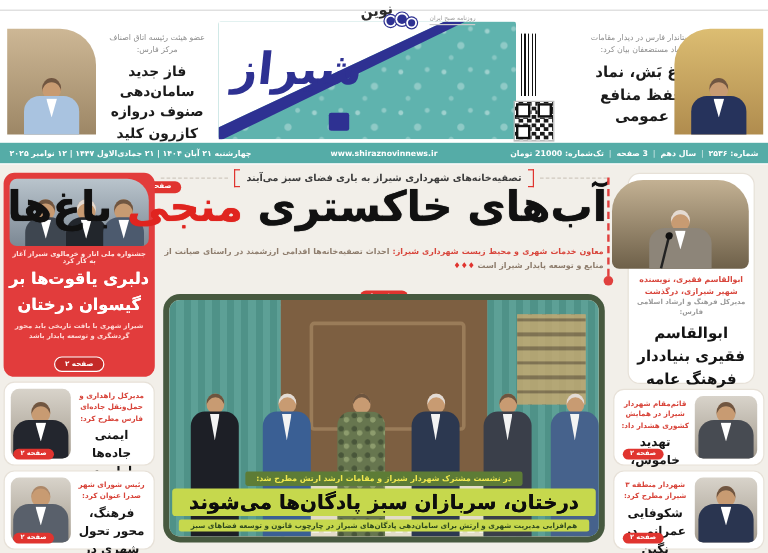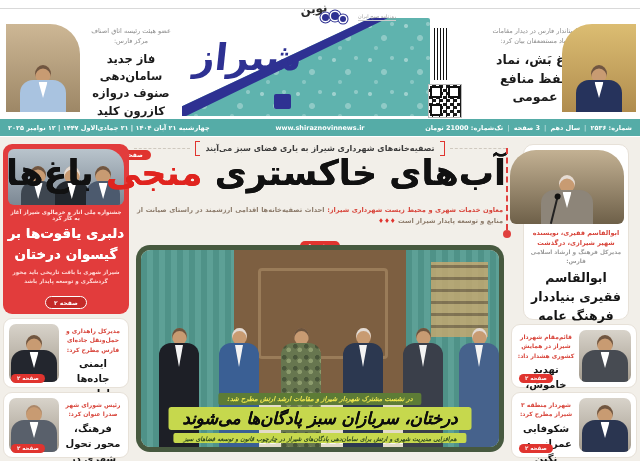--- a/index.html
+++ b/index.html
@@ -75,21 +75,21 @@
   #lead-subs .blk{flex:1;font-size:6.6px;color:#8d7c6c;font-weight:bold;line-height:1.6;text-align:justify;}
   #lead-subs .rolered{color:#d8453b;}
   #lead-subs .mark{color:#e0342f;}
   #lead-badge-row{position:absolute;left:134px;top:233px;width:372px;text-align:center;}
 
   
   #red-divider{position:absolute;left:506px;top:148px;height:82px;border-left:2px dashed #e0403e;}
   #red-divider::after{content:"";position:absolute;left:-5px;bottom:-8px;width:8px;height:8px;background:#e0403e;border-radius:50%;}
 
   
-  #photo-card{position:absolute;left:136px;top:245px;width:368px;height:207px;background:#47593f;border-radius:14px;padding:5px;box-sizing:border-box;font-style:italic;}
+  #photo-card{position:absolute;left:136px;top:245px;width:368px;height:207px;background:#47593f;border-radius:14px;padding:5px;box-sizing:border-box;}
   #photo-inner{position:relative;width:100%;height:100%;border-radius:9px;overflow:hidden;background:#e3dcc9;outline:2px dashed rgba(255,255,255,.75);outline-offset:-5px;}
   .curtain{position:absolute;top:0;bottom:0;width:26%;background:repeating-linear-gradient(90deg,#4f9288 0 6px,#5da096 6px 12px);}
   .curtain.l{left:0;border-right:3px solid #3c7a71;}
   .curtain.r{right:0;border-left:3px solid #3c7a71;}
   #wood{position:absolute;left:26%;right:26%;top:0;height:78%;background:#7d5f41;}
   #wood .panel{position:absolute;left:14%;top:12%;width:72%;height:55%;border:3px solid #9a7c59;border-radius:4px;}
   #frames-grid{position:absolute;right:3%;top:6%;width:16%;height:38%;background:repeating-linear-gradient(0deg,#caa96f 0 9px,#8a6b45 9px 12px),repeating-linear-gradient(90deg,#caa96f 0 9px,#8a6b45 9px 12px);opacity:.8;}
   .gfig{position:absolute;bottom:0;width:52px;}
   .gfig .head{width:15px;height:17px;border-radius:50%;background:#c89b72;margin:0 auto;box-shadow:inset 0 3px 0 rgba(35,28,22,.55);}
   .gfig.grayhair .head{box-shadow:inset 0 3px 0 rgba(230,230,230,.85);}

